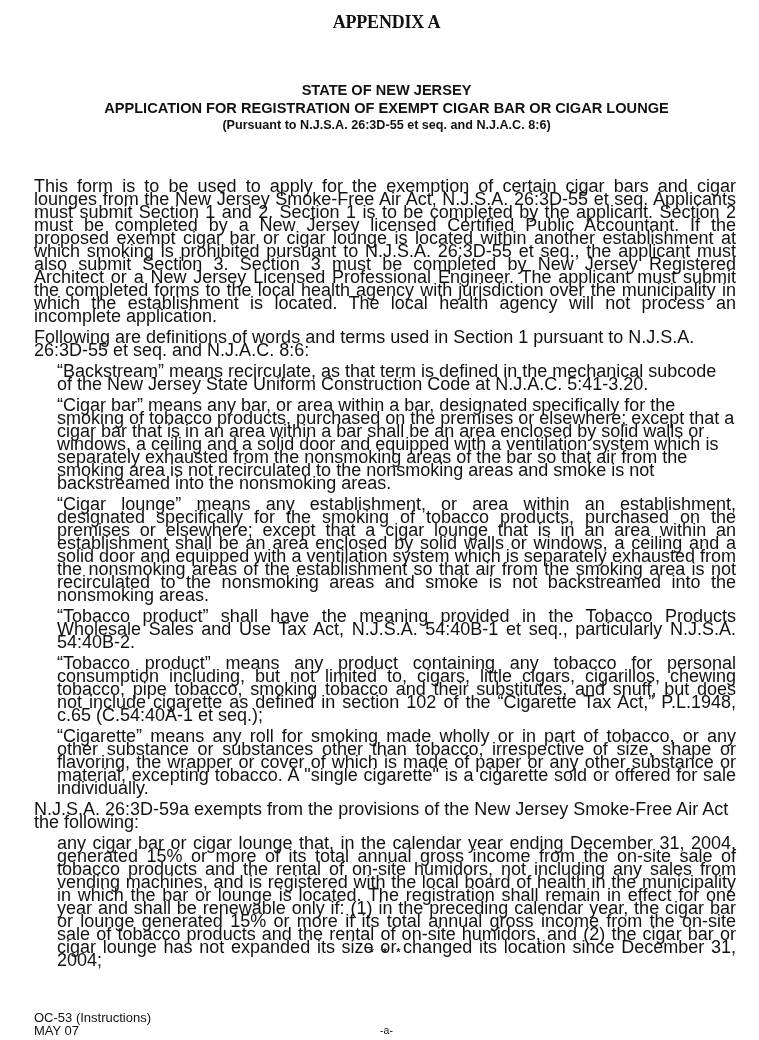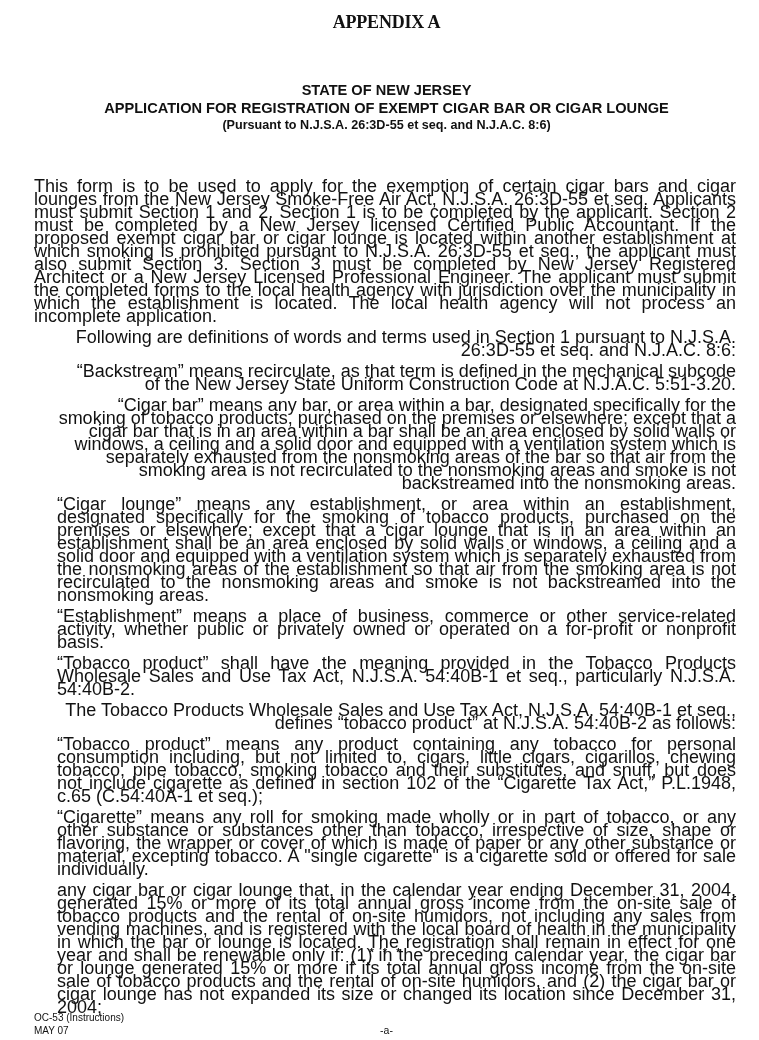--- a/index.html
+++ b/index.html
@@ -7,54 +7,53 @@
   .page { position: absolute; left: 7px; top: 0; width: 759px; height: 908px; }
   .appendix { position: absolute; top: 12px; left: 0; width: 759px; text-align: center; font-family: "Liberation Serif", serif; font-weight: bold; font-size: 18px; letter-spacing: -0.2px; }
   .head { position: absolute; top: 81px; left: 0; width: 759px; text-align: center; font-weight: bold; }
   .head .l1 { font-size: 14.6px; line-height: 18px; }
   .head .l2 { font-size: 14.6px; line-height: 18px; }
   .head .l3 { font-size: 12.6px; line-height: 17px; }
   .instr { position: absolute; top: 149px; left: 0; width: 759px; text-align: center; font-weight: bold; font-size: 14.6px; }
   .body { position: absolute; top: 180px; left: 27px; width: 702px; font-size: 18px; line-height: 13px; }
   .body p { margin: 0 0 8px 0; text-align: justify; }
   .body p.ind { margin-left: 23px; }
-  .body p.left { text-align: right; }
+  .body p.left { text-align: left; }
   .term { font-weight: normal; }
   .stars { position: absolute; top: 946px; left: 0; width: 759px; text-align: center; font-size: 11px; font-weight: bold; letter-spacing: 3px; }
-  .footer-left { position: absolute; top: 1011px; left: 27px; font-size: 10px; line-height: 13px; }
+  .footer-left { position: absolute; top: 1011px; left: 27px; font-size: 13px; line-height: 13px; }
   .footer-page { position: absolute; top: 1024px; left: 0; width: 759px; text-align: center; font-size: 10.5px; }
 </style>
 </head>
 <body>
 
 <div class="page">
   <div class="appendix">APPENDIX A</div>
 
   <div class="head">
     <div class="l1">STATE OF NEW JERSEY</div>
     <div class="l2">APPLICATION FOR REGISTRATION OF EXEMPT CIGAR BAR OR CIGAR LOUNGE</div>
     <div class="l3">(Pursuant to N.J.S.A. 26:3D-55 et seq. and N.J.A.C. 8:6)</div>
   </div>
 
 
   <div class="body">
     <p>This form is to be used to apply for the exemption of certain cigar bars and cigar lounges from the New Jersey Smoke-Free Air Act, N.J.S.A. 26:3D-55 et seq.  Applicants must submit Section 1 and 2.  Section 1 is to be completed by the applicant.  Section 2 must be completed by a New Jersey licensed Certified Public Accountant.  If the proposed exempt cigar bar or cigar lounge is located within another establishment at which smoking is prohibited pursuant to N.J.S.A. 26:3D-55 et seq., the applicant must also submit Section 3.  Section 3 must be completed by New Jersey Registered Architect or a New Jersey Licensed Professional Engineer.  The applicant must submit the completed forms to the local health agency with jurisdiction over the municipality in which the establishment is located.  The local health agency will not process an incomplete application.</p>
     <p class="left">Following are definitions of words and terms used in Section 1 pursuant to N.J.S.A. 26:3D-55 et seq. and N.J.A.C. 8:6:</p>
 
-    <p class="ind left"><span class="term">“Backstream”</span><span> means recirculate, as that term is defined in the mechanical subcode of the New Jersey State Uniform Construction Code at N.J.A.C. 5:51-3.20.</span></p>
+    <p class="ind left"><span class="term">“Backstream”</span><span> means recirculate, as that term is defined in the mechanical subcode of the New Jersey State Uniform Construction Code at N.J.A.C. 5:41-3.20.</span></p>
     <p class="ind left"><span class="term">“Cigar bar”</span><span> means any bar, or area within a bar, designated specifically for the smoking of tobacco products, purchased on the premises or elsewhere; except that a cigar bar that is in an area within a bar shall be an area enclosed by solid walls or windows, a ceiling and a solid door and equipped with a ventilation system which is separately exhausted from the nonsmoking areas of the bar so that air from the smoking area is not recirculated to the nonsmoking areas and smoke is not backstreamed into the nonsmoking areas.</span></p>
     <p class="ind"><span class="term">“Cigar lounge”</span><span> means any establishment, or area within an establishment, designated specifically for the smoking of tobacco products, purchased on the premises or elsewhere; except that a cigar lounge that is in an area within an establishment shall be an area enclosed by solid walls or windows, a ceiling and a solid door and equipped with a ventilation system which is separately exhausted from the nonsmoking areas of the establishment so that air from the smoking area is not recirculated to the nonsmoking areas and smoke is not backstreamed into the nonsmoking areas.</span></p>
-    <p class="ind"><span class="term">“Establishment”</span><span> means a place of business, commerce or other service-related activity, whether public or privately owned or operated on a for-profit or nonprofit basis.</span></p>
     <p class="ind"><span class="term">“Tobacco product”</span><span> shall have the meaning provided in the Tobacco Products Wholesale Sales and Use Tax Act, N.J.S.A. 54:40B-1 et seq., particularly N.J.S.A. 54:40B-2.</span></p>
 
-    <p class="left">The Tobacco Products Wholesale Sales and Use Tax Act, N.J.S.A. 54:40B-1 et seq., defines “tobacco product” at N.J.S.A. 54:40B-2 as follows:</p>
     <p class="ind"><span class="term">“Tobacco product”</span><span> means any product containing any tobacco for personal consumption including, but not limited to, cigars, little cigars, cigarillos, chewing tobacco, pipe tobacco, smoking tobacco and their substitutes, and snuff, but does not include cigarette as defined in section 102 of the “Cigarette Tax Act,” P.L.1948, c.65 (C.54:40A-1 et seq.);</span></p>
 
     <p class="ind"><span class="term">“Cigarette”</span><span> means any roll for smoking made wholly or in part of tobacco, or any other substance or substances other than tobacco, irrespective of size, shape or flavoring, the wrapper or cover of which is made of paper or any other substance or material, excepting tobacco.  A "single cigarette" is a cigarette sold or offered for sale individually.</span></p>
 
+    <p class="left">N.J.S.A. 26:3D-59a exempts from the provisions of the New Jersey Smoke-Free Air Act the following:</p>
     <p class="ind">any cigar bar or cigar lounge that, in the calendar year ending December 31, 2004, generated 15% or more of its total annual gross income from the on-site sale of tobacco products and the rental of on-site humidors, not including any sales from vending machines, and is registered with the local board of health in the municipality in which the bar or lounge is located.  The registration shall remain in effect for one year and shall be renewable only if: (1) in the preceding calendar year, the cigar bar or lounge generated 15% or more if its total annual gross income from the on-site sale of tobacco products and the rental of on-site humidors, and (2) the cigar bar or cigar lounge has not expanded its size or changed its location since December 31, 2004;</p>
   </div>
 
   <div class="stars">* * *</div>
 
   <div class="footer-left">
     <div>OC-53 (Instructions)</div>
     <div>MAY 07</div>
   </div>
   <div class="footer-page">-a-</div>

